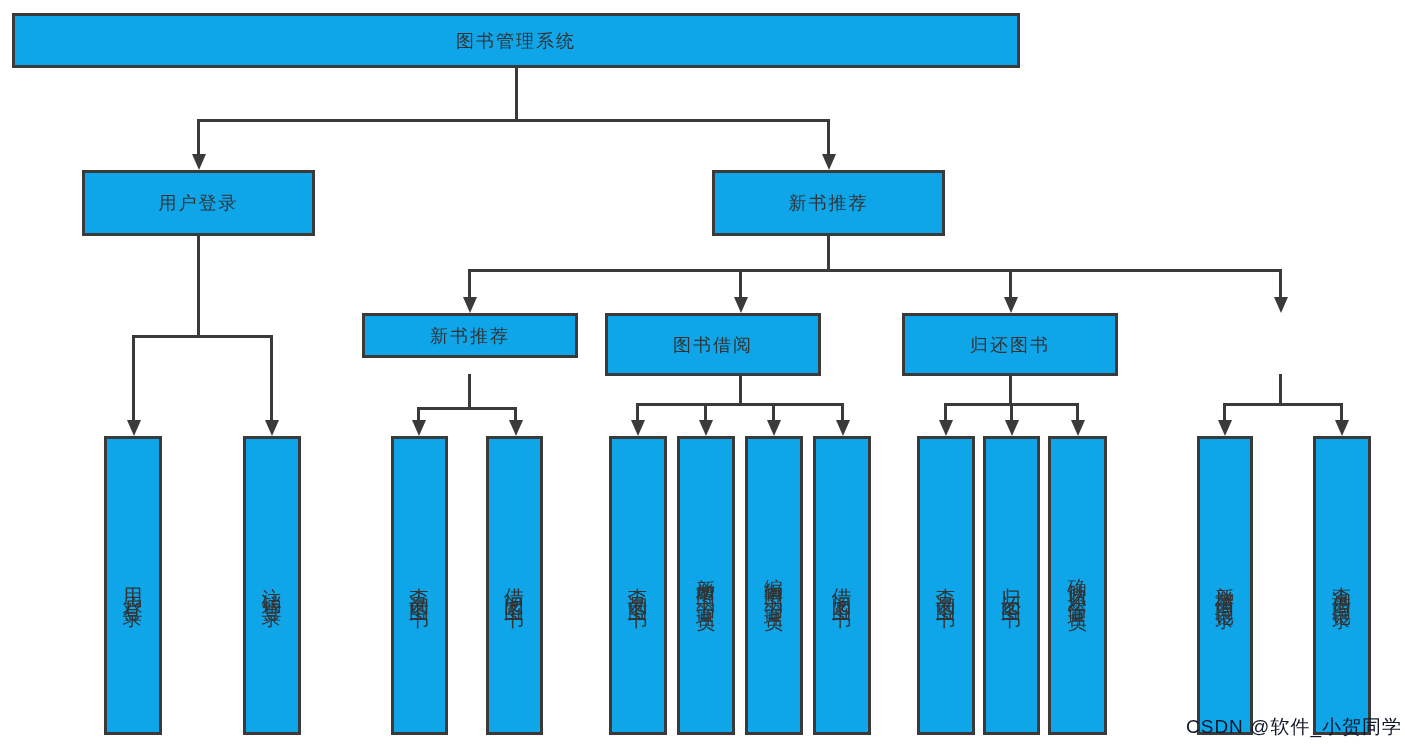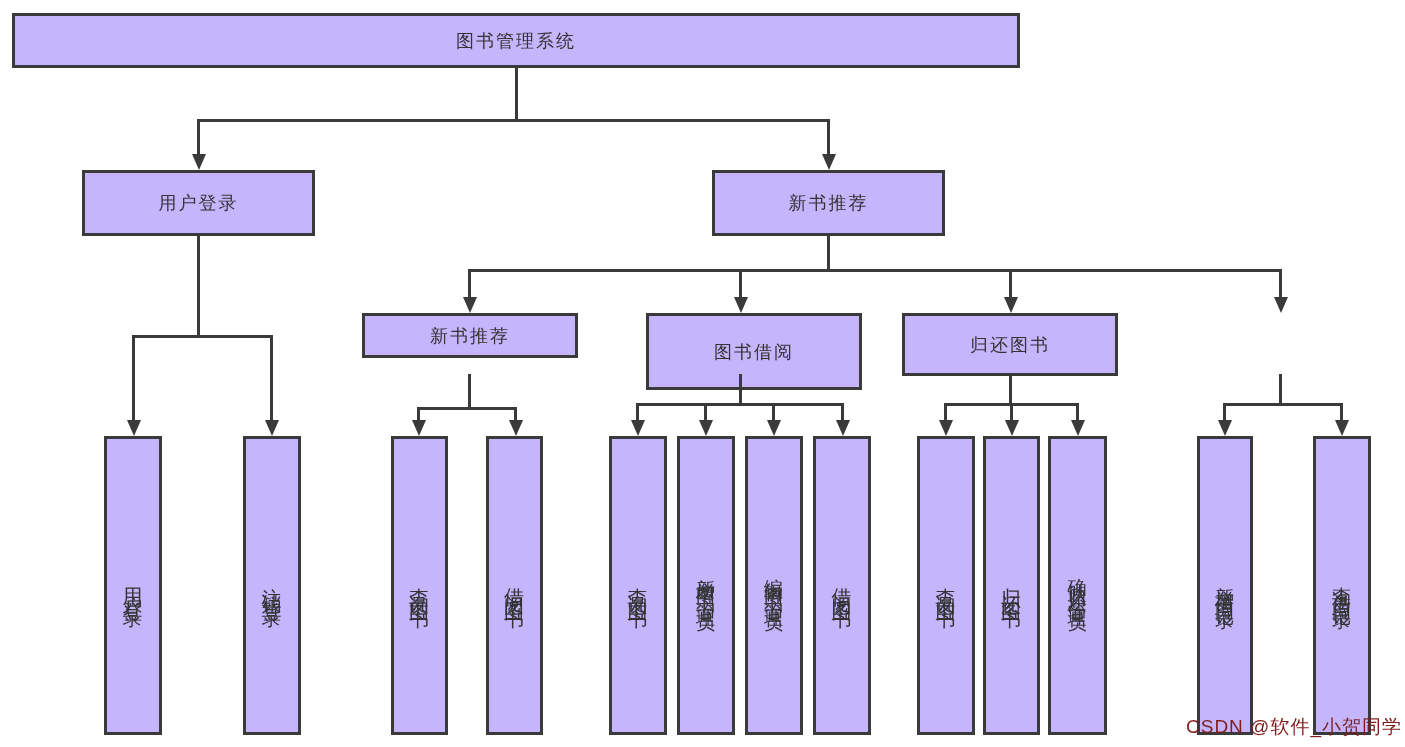--- a/index.html
+++ b/index.html
@@ -1,27 +1,27 @@
 <!DOCTYPE html>
 <html><head>
 <meta charset="utf-8">
 <style>
   html,body{margin:0;padding:0;background:#ffffff;}
   .stage{position:relative;width:1405px;height:747px;background:#ffffff;overflow:hidden;
          font-family:"Liberation Sans","DejaVu Sans",sans-serif;color:#333333;}
-  .box{position:absolute;border:3px solid #3a3a3a;background:#c4b5fd;box-sizing:border-box;
+  .box{position:absolute;border:3px solid #3a3a3a;background:#0ea5e9;box-sizing:border-box;
        display:flex;align-items:center;justify-content:center;}
   .box.h span{font-size:18px;letter-spacing:2px;color:#333333;white-space:nowrap;}
   .box.v span{writing-mode:vertical-rl;text-orientation:mixed;font-size:20px;letter-spacing:7px;
               color:#333333;line-height:1;}
   .box.v.long span{letter-spacing:5px;font-size:19px;}
   .line{position:absolute;background:#3a3a3a;}
   .arrow{position:absolute;width:0;height:0;border-left:7px solid transparent;
          border-right:7px solid transparent;border-top:16px solid #3a3a3a;}
-  .watermark{position:absolute;left:1186px;top:714px;font-size:19px;color:#7f1d1d;
+  .watermark{position:absolute;left:1186px;top:714px;font-size:19px;color:#0f172a;
              white-space:nowrap;z-index:3;letter-spacing:1px;}
 </style>
 </head>
 <body>
 
 <div class="stage">
 
   <div class="box h" style="left:12px;top:13px;width:1008px;height:55px">
     <span>图书管理系统</span>
   </div>
@@ -54,21 +54,21 @@
   <div class="line" style="left:739px;top:269px;width:3px;height:30px"></div>
   <div class="arrow" style="left:734px;top:297px"></div>
   <div class="line" style="left:1009px;top:269px;width:3px;height:30px"></div>
   <div class="arrow" style="left:1004px;top:297px"></div>
   <div class="line" style="left:1279px;top:269px;width:3px;height:30px"></div>
   <div class="arrow" style="left:1274px;top:297px"></div>
 
   <div class="box h" style="left:362px;top:313px;width:216px;height:45px">
     <span>新书推荐</span>
   </div>
-  <div class="box h" style="left:646px;top:313px;width:216px;height:77px">
+  <div class="box h" style="left:605px;top:313px;width:216px;height:63px">
     <span>图书借阅</span>
   </div>
   <div class="box h" style="left:902px;top:313px;width:216px;height:63px">
     <span>归还图书</span>
   </div>
 
   <div class="line" style="left:468px;top:374px;width:3px;height:35px"></div>
   <div class="line" style="left:417px;top:407px;width:100px;height:3px"></div>
   <div class="line" style="left:417px;top:407px;width:3px;height:15px"></div>
   <div class="arrow" style="left:412px;top:420px"></div>

